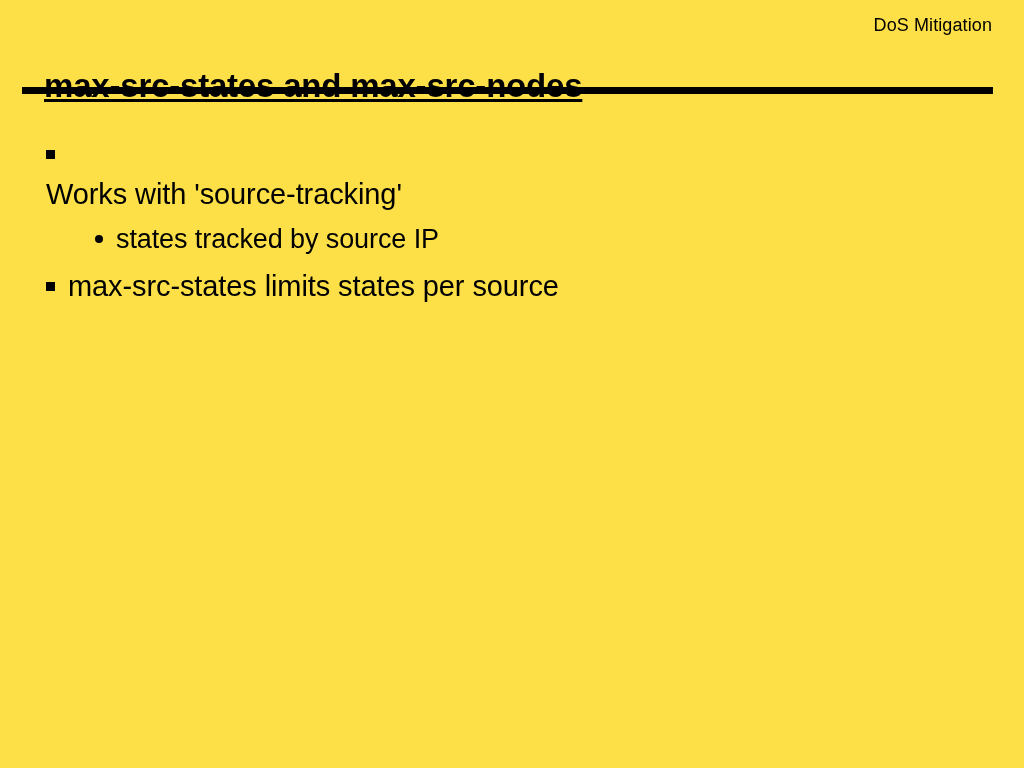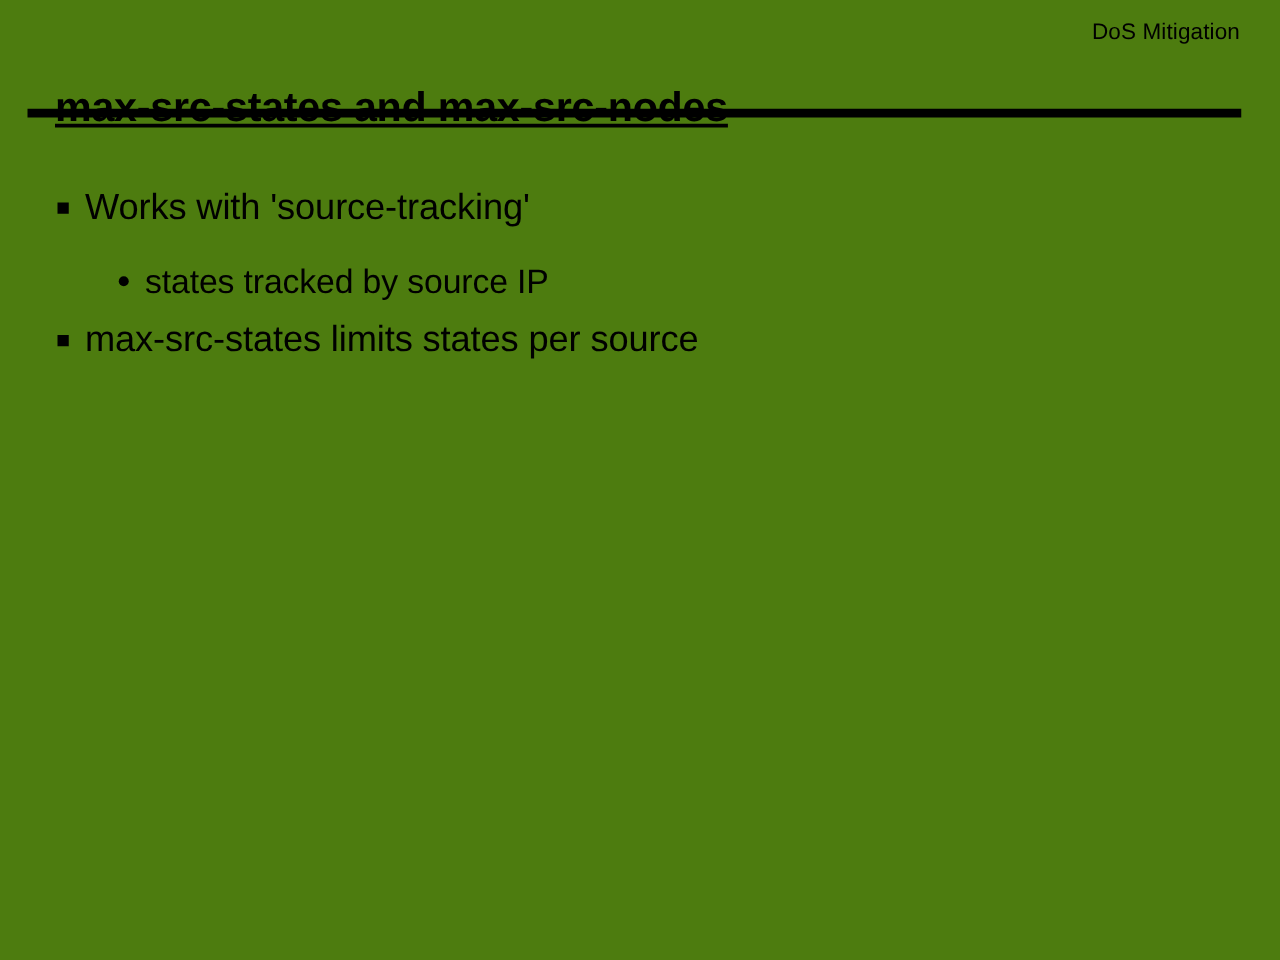--- a/index.html
+++ b/index.html
@@ -12,21 +12,21 @@
     height: 768px;
     background: #f5faf7;
     font-family: "Liberation Sans", sans-serif;
     color: #000000;
     overflow: hidden;
   }
   #slide {
     position: relative;
     width: 1024px;
     height: 768px;
-    background: #4d7c0f;
+    background: #fde047;
   }
   
   #header {
     position: absolute;
     top: 14px;
     right: 32px;
     font-size: 18px;
     line-height: 22px;
     letter-spacing: 0.1px;
     color: #000000;
@@ -106,22 +106,22 @@
     font-size: 29px;
     line-height: 40px;
     letter-spacing: -0.1px;
   }
   .level-2 .btext {
     font-size: 27px;
     line-height: 38px;
     letter-spacing: -0.1px;
   }
   
-  .row-gap-a { margin-top: 12px; }
-  .row-gap-b { margin-top: 20px; }
+  .row-gap-a { margin-top: 0px; flex-direction: column; }
+  .row-gap-b { margin-top: 6px; }
   .row-gap-c { margin-top: 8px; justify-content: center; }
   .row-gap-d { margin-top: 8px; }
 </style>
 </head>
 <body>
 
 <div id="slide">
 
   <div id="header">DoS Mitigation</div>
 

